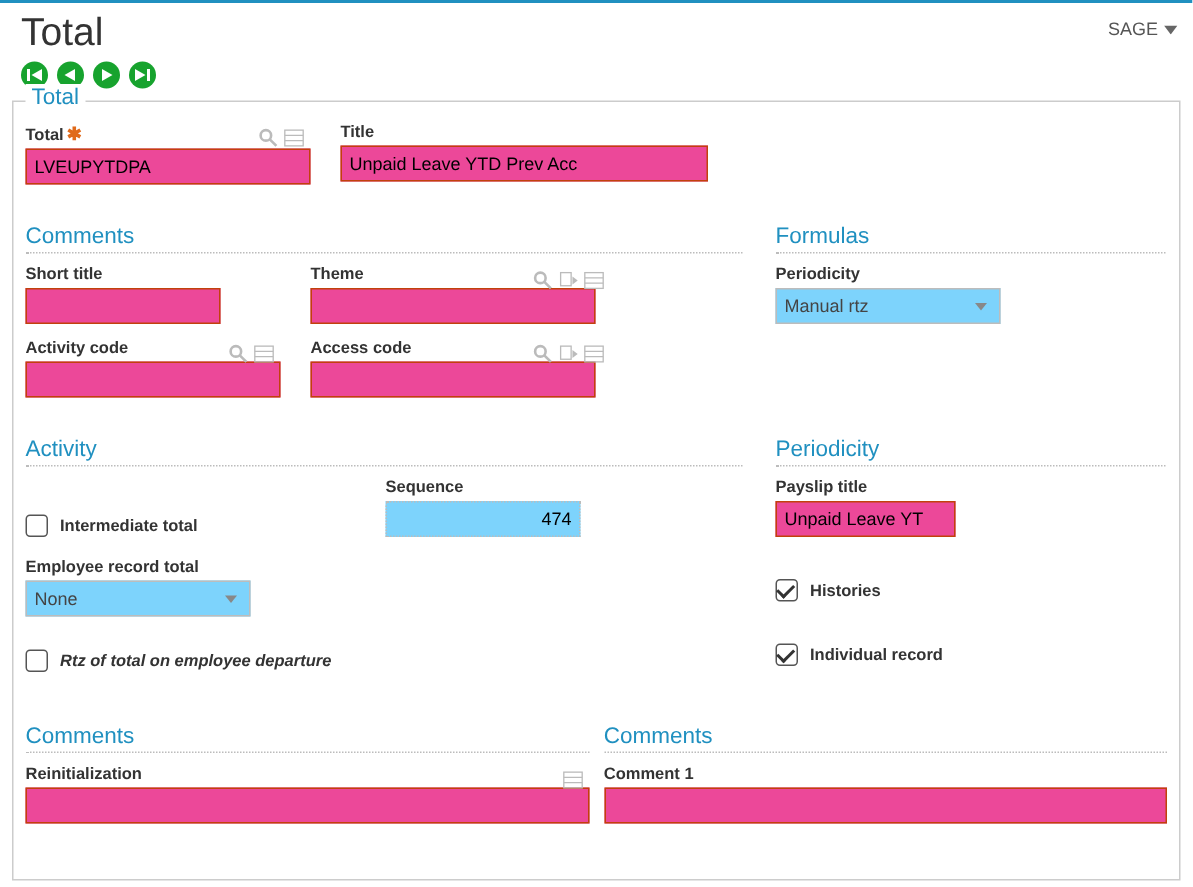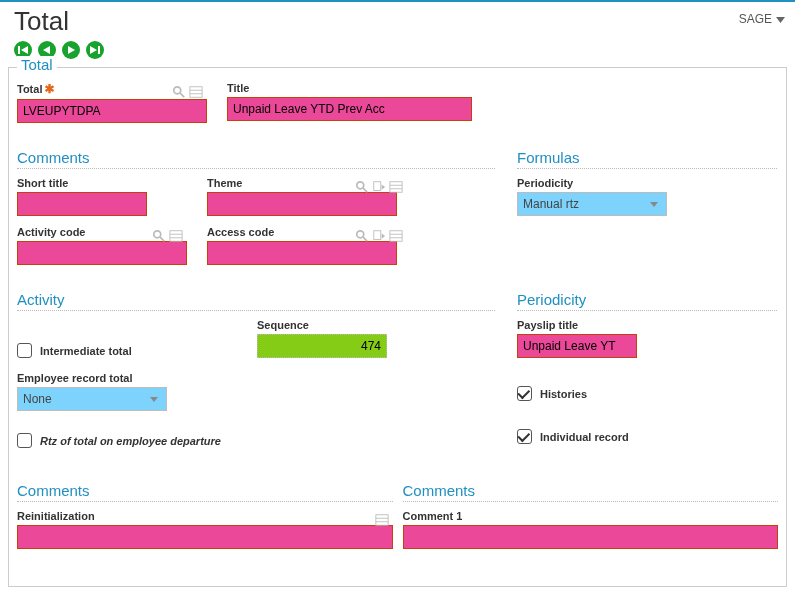--- a/index.html
+++ b/index.html
@@ -93,21 +93,21 @@
     border: 1px solid #c2410c;
     padding: 2px 5px;
     font-size: 12px;
     background: #ec4899;
   }
   .textbox.icons { padding-right: 56px; }
   .textbox.icons3 { padding-right: 56px; }
   .textbox.readonly-dotted {
     border: 1px dotted #bcbcbc;
     text-align: right;
-    background: #84cc16;
+    background: #7dd3fc;
   }
   .select {
     width: 160px;
     height: 24px;
     border: 1px solid #bcbcbc;
     padding: 2px 20px 2px 5px;
     font-size: 12px;
     background: #7dd3fc;
     position: relative;
     cursor: pointer;

